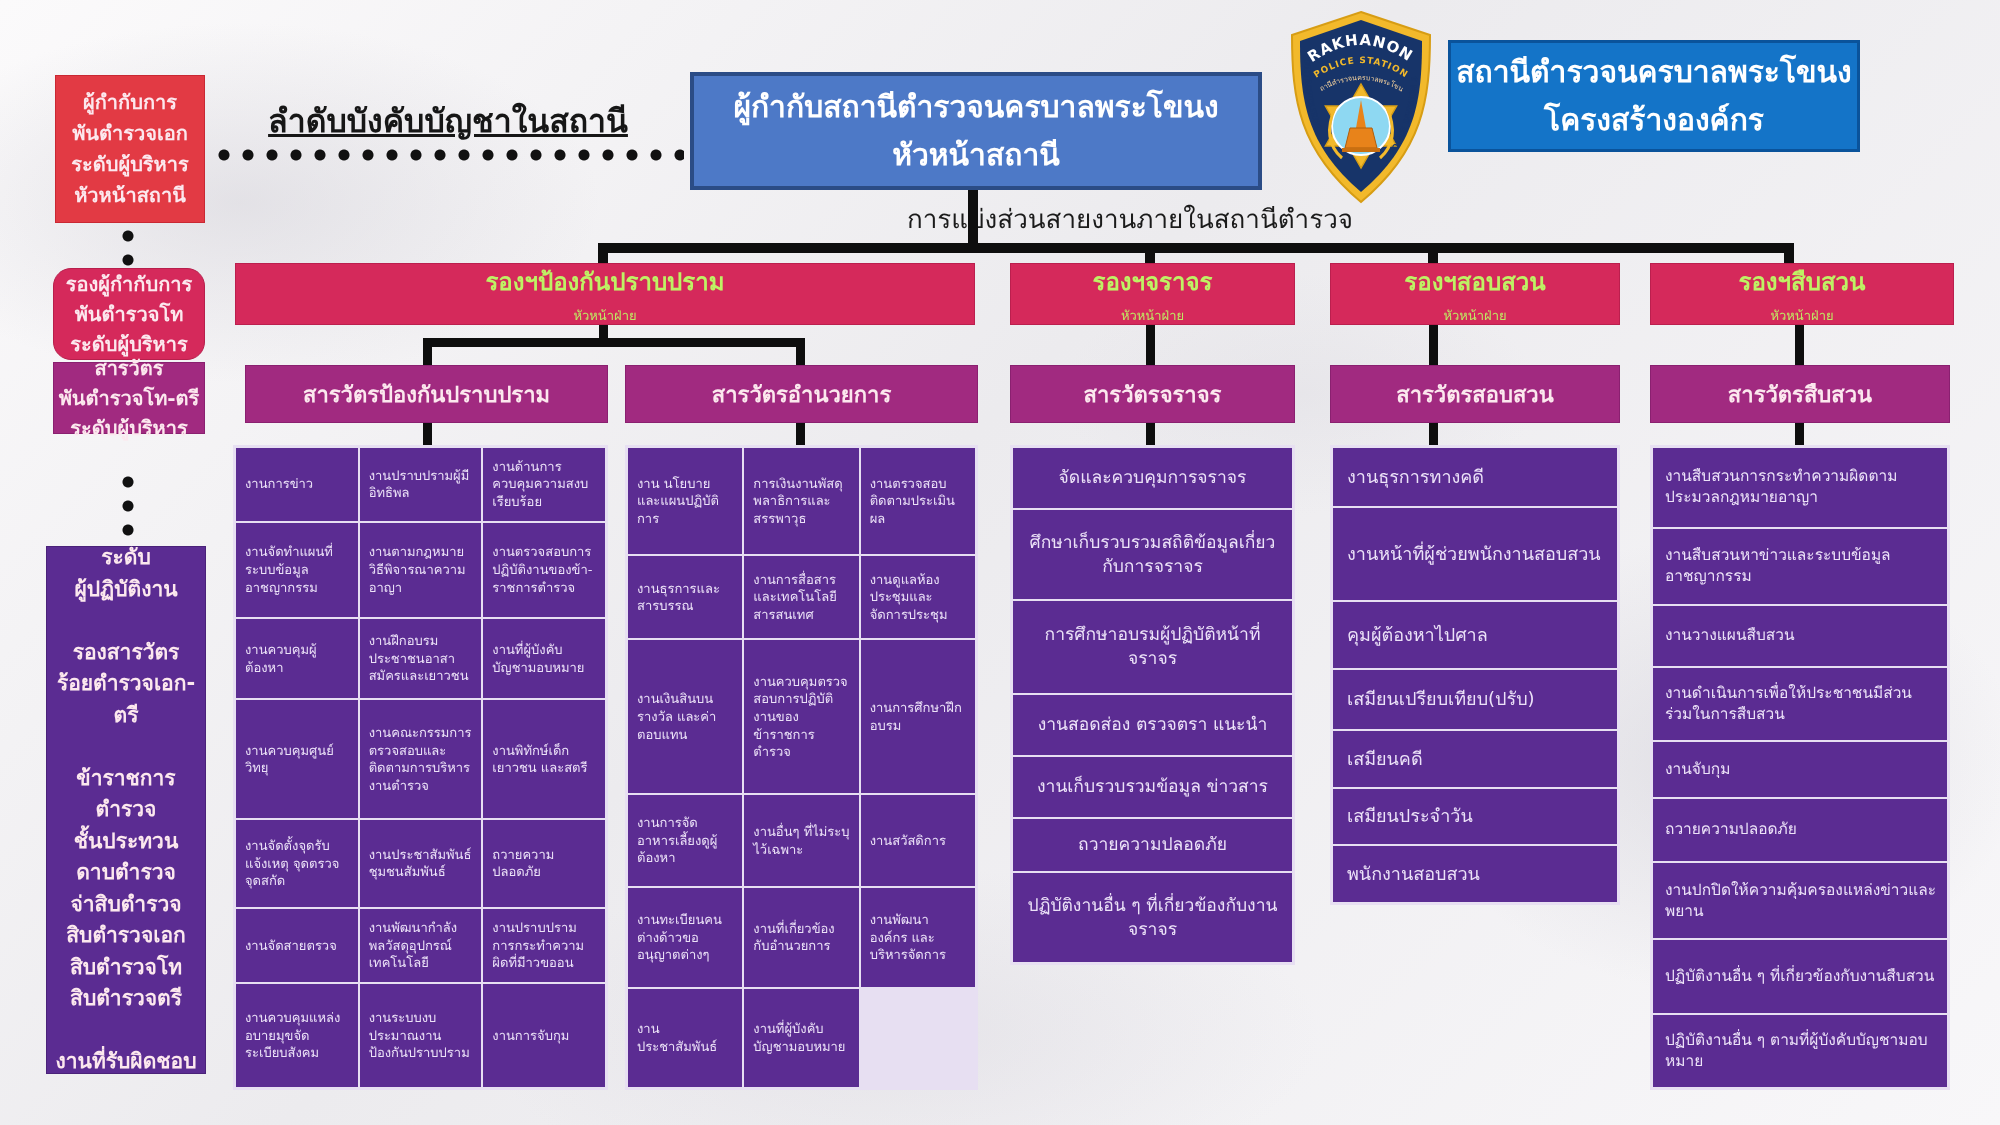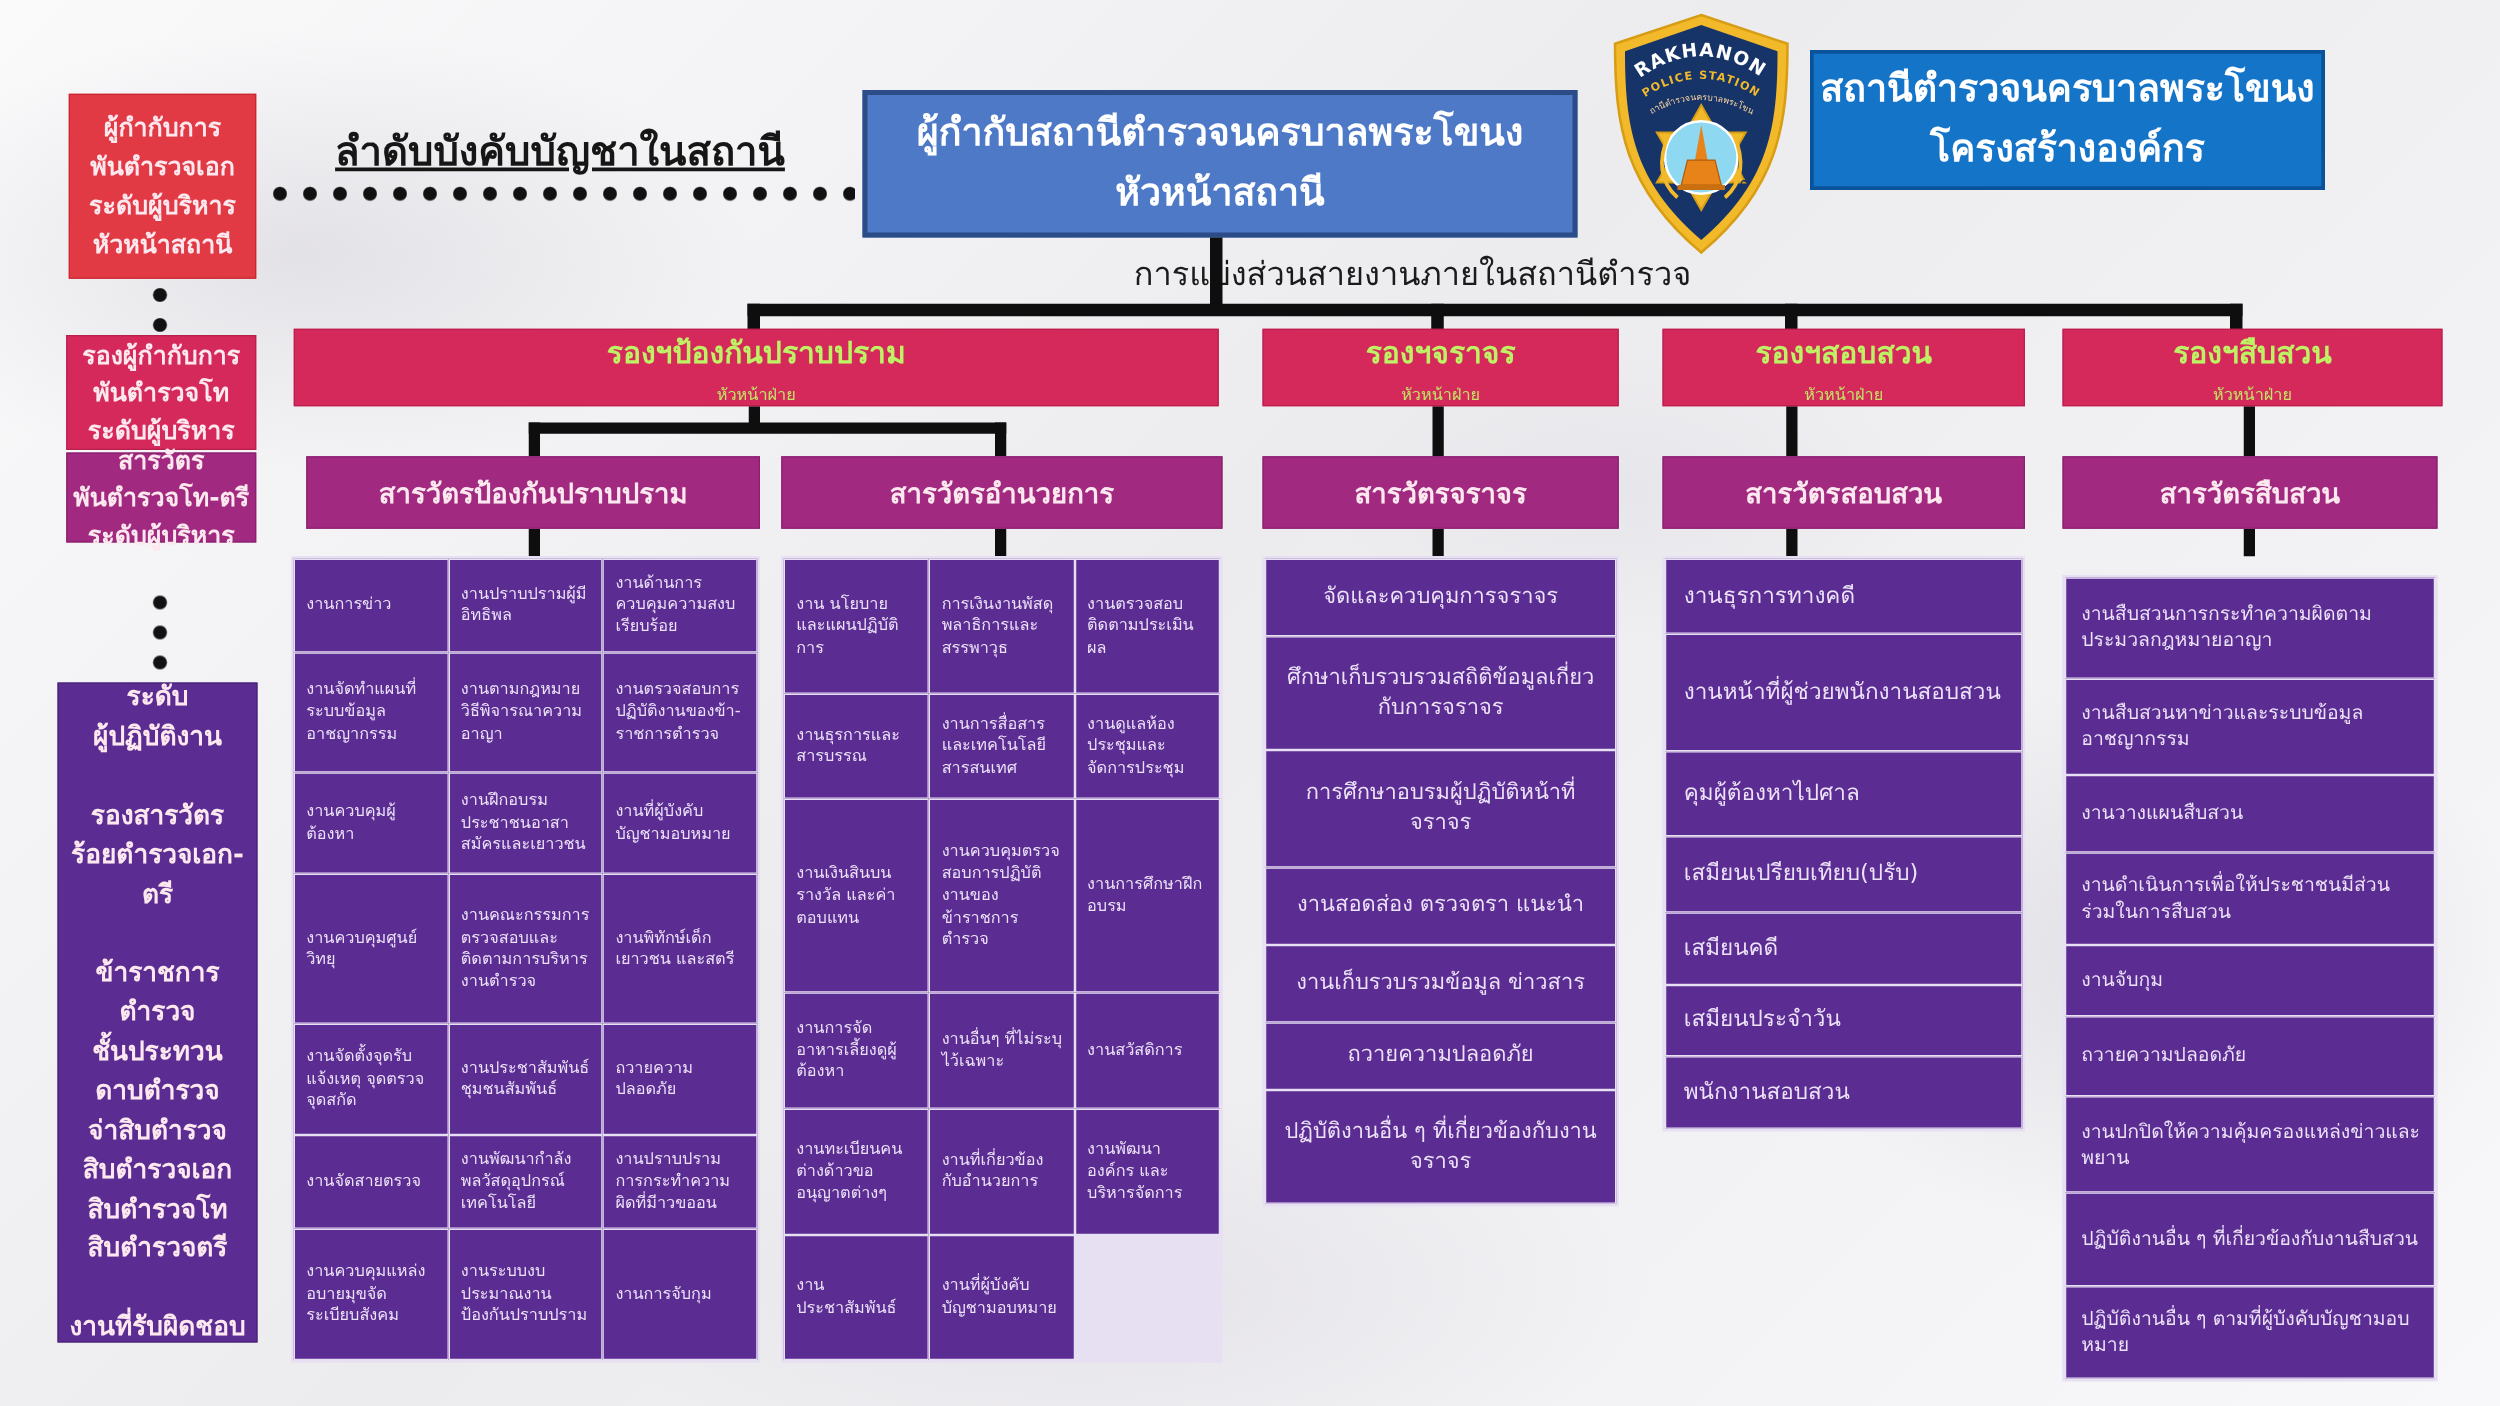--- a/index.html
+++ b/index.html
@@ -32,34 +32,34 @@
   .task-table{display:grid;gap:0;border:2px solid #e7dff2;background:#e7dff2;}
   .task-table .cell{background:#5b2c92;border:1px solid #e7dff2;color:#ece2f8;display:flex;align-items:center;padding:6px 9px;line-height:1.35;}
   .t1{grid-template-columns:1fr 1fr 1fr;grid-template-rows:75fr 97fr 82fr 120fr 90fr 75fr 106fr;}
   .t1 .cell{font-size:13px;justify-content:flex-start;text-align:left;}
   .t2{grid-template-columns:1fr 1fr 1fr;grid-template-rows:103fr 81fr 148fr 89fr 96fr 96fr;}
   .t2 .cell{font-size:13px;justify-content:flex-start;text-align:left;}
   .t3{grid-template-columns:1fr;grid-template-rows:72fr 105fr 108fr 72fr 72fr 62fr 105fr;}
   .t3 .cell{font-size:17.5px;justify-content:center;text-align:center;}
   .t4{grid-template-columns:1fr;grid-template-rows:60fr 95fr 68fr 62fr 58fr 58fr 58fr;}
   .t4 .cell{font-size:18px;justify-content:flex-start;text-align:left;padding-left:14px;}
-  .t5{grid-template-columns:1fr;grid-template-rows:78fr 75fr 60fr 72fr 55fr 62fr 75fr 72fr 72fr;margin-top:15px;}
+  .t5{grid-template-columns:1fr;grid-template-rows:78fr 75fr 60fr 72fr 55fr 62fr 75fr 72fr 72fr;}
   .t5 .cell{font-size:15.5px;justify-content:flex-start;text-align:left;padding-left:12px;}
 </style>
 </head>
 <body>
 
 <div class="canvas">
 
   <div class="abs box rank-red prelines" style="left:55px;top:75px;width:150px;height:148px;">ผู้กำกับการ
 พันตำรวจเอก
 ระดับผู้บริหาร
 หัวหน้าสถานี</div>
   <div class="dots-v" style="left:121px;top:224px;width:14px;height:44px;"></div>
-  <div class="abs box rank-crimson prelines" style="left:53px;top:268px;width:152px;height:92px;">รองผู้กำกับการ
+  <div class="abs box rank-crimson prelines" style="left:53px;top:268px;width:152px;height:92px;border-radius:18px;">รองผู้กำกับการ
 พันตำรวจโท
 ระดับผู้บริหาร</div>
   <div class="abs box rank-magenta prelines" style="left:53px;top:362px;width:152px;height:72px;">สารวัตร
 พันตำรวจโท-ตรี
 ระดับผู้บริหาร</div>
   <div class="dots-v" style="left:121px;top:470px;width:14px;height:74px;"></div>
   <div class="abs box rank-purple prelines" style="left:46px;top:546px;width:160px;height:528px;">ระดับ
 ผู้ปฏิบัติงาน
 
 รองสารวัตร

